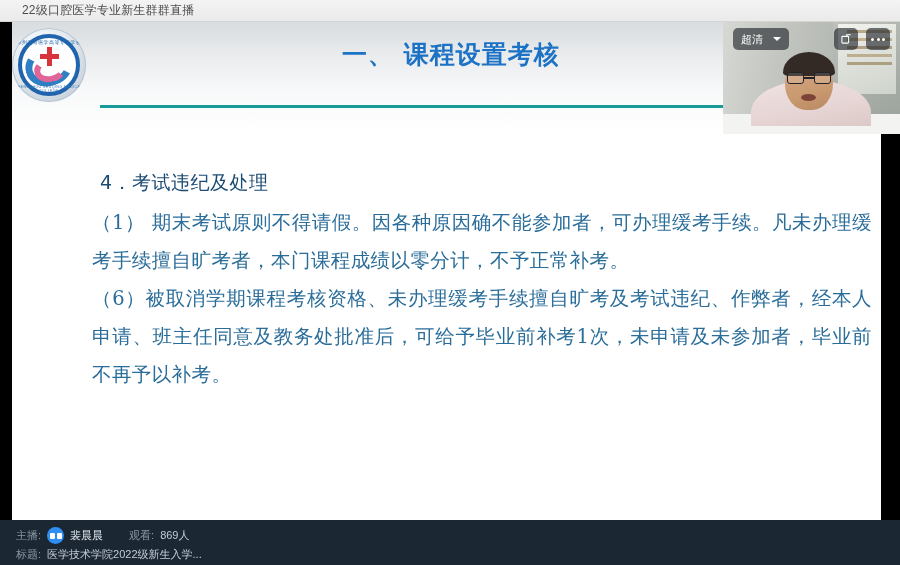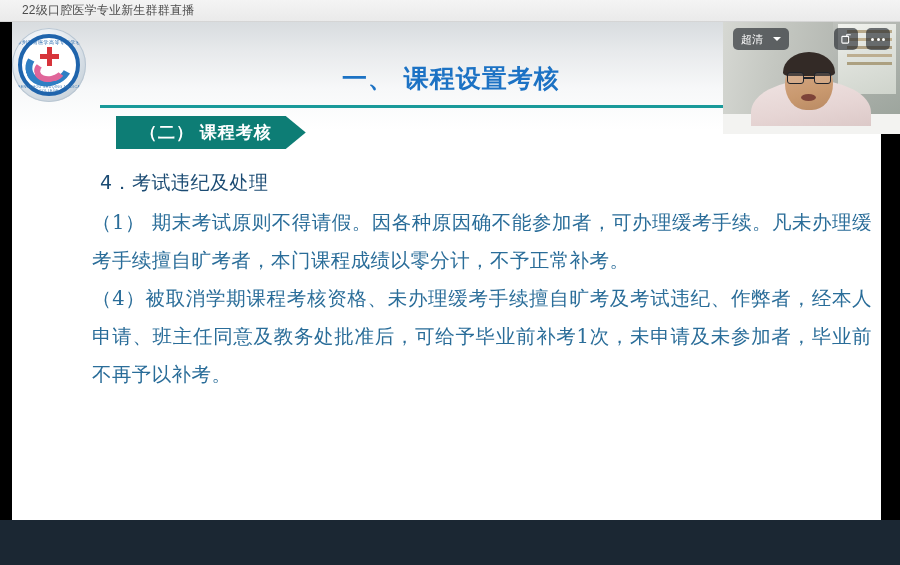--- a/index.html
+++ b/index.html
@@ -98,21 +98,20 @@
   
   .slide-title {
     position: absolute; left: 330px; top: 16px;
     width: 420px;
     font-family: "DejaVu Sans", "Liberation Sans", sans-serif;
     font-weight: bold;
     font-size: 25px;
     color: #1c72c4;
     letter-spacing: 1px;
     white-space: nowrap;
-    margin-top: 24px;
   }
 
   
   .teal-rule {
     position: absolute; left: 88px; top: 83px;
     width: 781px; height: 3px;
     background: #199a9a;
   }
 
   
@@ -288,27 +287,26 @@
         <div class="cross-v"></div>
         <div class="cross-h"></div>
         <div class="arc-text-top">郑州澍青医学高等专科学校</div>
         <div class="arc-text-bot">ZHENGZHOU SHUQING MEDICAL COLLEGE</div>
       </div>
 
       <div class="slide-title">一、 课程设置考核</div>
 
       <div class="teal-rule"></div>
 
-      <div class="banner">（二） 课程考核</div>
 
       <div class="sec-heading">4．考试违纪及处理</div>
 
       <div class="body">
         <p class="para indent">（1） 期末考试原则不得请假。因各种原因确不能参加者，可办理缓考手续。凡未办理缓考手续擅自旷考者，本门课程成绩以零分计，不予正常补考。</p>
-        <p class="para">（4）被取消学期课程考核资格、未办理缓考手续擅自旷考及考试违纪、作弊者，经本人申请、班主任同意及教务处批准后，可给予毕业前补考1次，未申请及未参加者，毕业前不再予以补考。</p>
+        <p class="para">（6）被取消学期课程考核资格、未办理缓考手续擅自旷考及考试违纪、作弊者，经本人申请、班主任同意及教务处批准后，可给予毕业前补考1次，未申请及未参加者，毕业前不再予以补考。</p>
       </div>
     </div>
 
     <div class="cam">
       <div class="curtain"></div>
       <div class="window"></div>
       <div class="blind"></div>
       <div class="desk"></div>
       <div class="torso"></div>
       <div class="neck"></div>
@@ -337,15 +335,31 @@
               <s></s>
               <s></s>
               <s></s>
             </span>
         </div>
       </div>
     </div>
   </div>
 
   <div class="infobar">
+    <div class="inforow">
+      <span class="lbl">主播:</span>
+      <span class="avatar">
+        <span class="ico">
+            <s></s>
+            <s></s>
+          </span>
+      </span>
+      <span class="host">裴晨晨</span>
+      <span class="lbl">观看:</span>
+      <span class="watch">869人</span>
+    </div>
+    <div class="inforow">
+      <span class="lbl">标题:</span>
+      <span class="subject">医学技术学院2022级新生入学...</span>
+    </div>
   </div>
 
 </div>
 
 </body></html>

